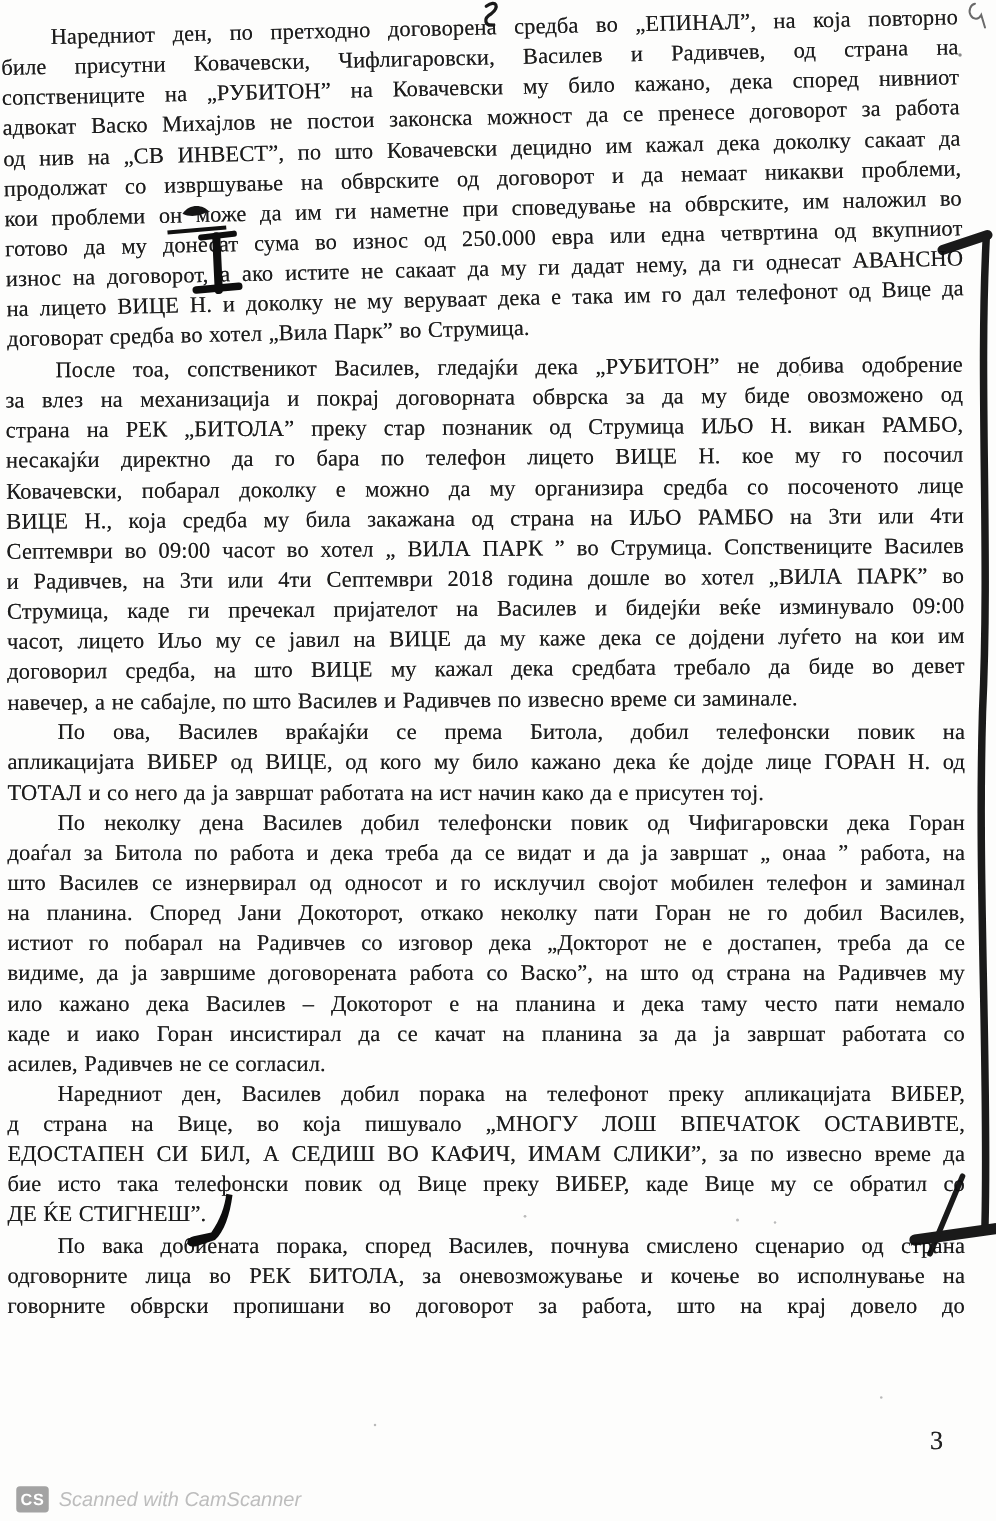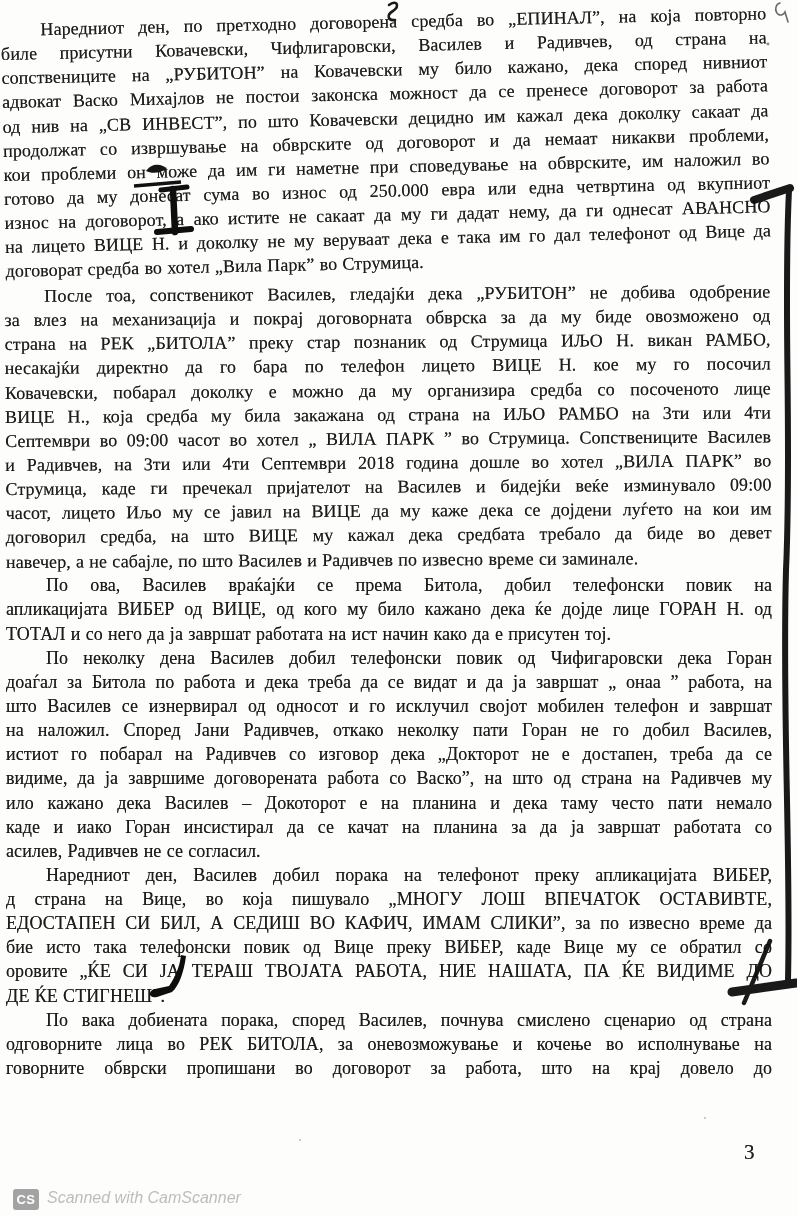--- a/index.html
+++ b/index.html
@@ -35,21 +35,21 @@
   .page-number{
     position:absolute;
     left:744px;top:1140px;
     font-size:21px;color:#222;
     font-family:"Liberation Serif", serif;
     text-shadow:0 0 0.5px rgba(0,0,0,.6);
   }
   .footer{
     position:absolute;
     left:13px;top:1189px;
-    display:flex;align-items:flex-start;gap:8px;
+    display:flex;align-items:flex-end;gap:8px;
     font-family:"Liberation Sans", sans-serif;
   }
   .cs-badge{
     width:26px;height:21px;
     background:#a3a3a3;
     border-radius:3px;
     color:#ffffff;
     font-size:13px;font-weight:bold;
     display:flex;align-items:center;justify-content:center;
     letter-spacing:0.5px;
@@ -100,35 +100,34 @@
 
   <div class="para">
     <div class="line ind">По ова, Василев враќајќи се према Битола, добил телефонски повик на</div>
     <div class="line">апликацијата ВИБЕР од ВИЦЕ, од кого му било кажано дека ќе дојде лице ГОРАН Н. од</div>
     <div class="line last">ТОТАЛ и со него да ја завршат работата на ист начин како да е присутен тој.</div>
   </div>
 
   <div class="para">
     <div class="line ind">По неколку дена Василев добил телефонски повик од Чифигаровски дека Горан</div>
     <div class="line">доаѓал за Битола по работа и дека треба да се видат и да ја завршат „ онаа ” работа, на</div>
-    <div class="line">што Василев се изнервирал од односот и го исклучил својот мобилен телефон и завршат</div>
-    <div class="line">на наложил. Според Јани Радивчев, откако неколку пати Горан не го добил Василев,</div>
+    <div class="line">што Василев се изнервирал од односот и го исклучил својот мобилен телефон и заминал</div>
+    <div class="line">на планина. Според Јани Докоторот, откако неколку пати Горан не го добил Василев,</div>
     <div class="line">истиот го побарал на Радивчев со изговор дека „Докторот не е достапен, треба да се</div>
     <div class="line">видиме, да ја завршиме договорената работа со Васко”, на што од страна на Радивчев му</div>
     <div class="line">ило кажано дека Василев – Докоторот е на планина и дека таму често пати немало</div>
     <div class="line">каде и иако Горан инсистирал да се качат на планина за да ја завршат работата со</div>
     <div class="line last">асилев, Радивчев не се согласил.</div>
   </div>
 
   <div class="para">
     <div class="line ind">Наредниот ден, Василев добил порака на телефонот преку апликацијата ВИБЕР,</div>
     <div class="line">д страна на Вице, во која пишувало „МНОГУ ЛОШ ВПЕЧАТОК ОСТАВИВТЕ,</div>
     <div class="line">ЕДОСТАПЕН СИ БИЛ, А СЕДИШ ВО КАФИЧ, ИМАМ СЛИКИ”, за по извесно време да</div>
     <div class="line">бие исто така телефонски повик од Вице преку ВИБЕР, каде Вице му се обратил со</div>
-    <div class="line">оровите „ЌЕ СИ ЈА ТЕРАШ ТВОЈАТА РАБОТА, НИЕ НАШАТА, ПА ЌЕ ВИДИМЕ ДО</div>
     <div class="line last">ДЕ ЌЕ СТИГНЕШ”.</div>
   </div>
 
   <div class="para">
     <div class="line ind">По вака добиената порака, според Василев, почнува смислено сценарио од страна</div>
     <div class="line">одговорните лица во РЕК БИТОЛА, за оневозможување и кочење во исполнување на</div>
     <div class="line">говорните обврски пропишани во договорот за работа, што на крај довело до</div>
   </div>
 
 </div>

